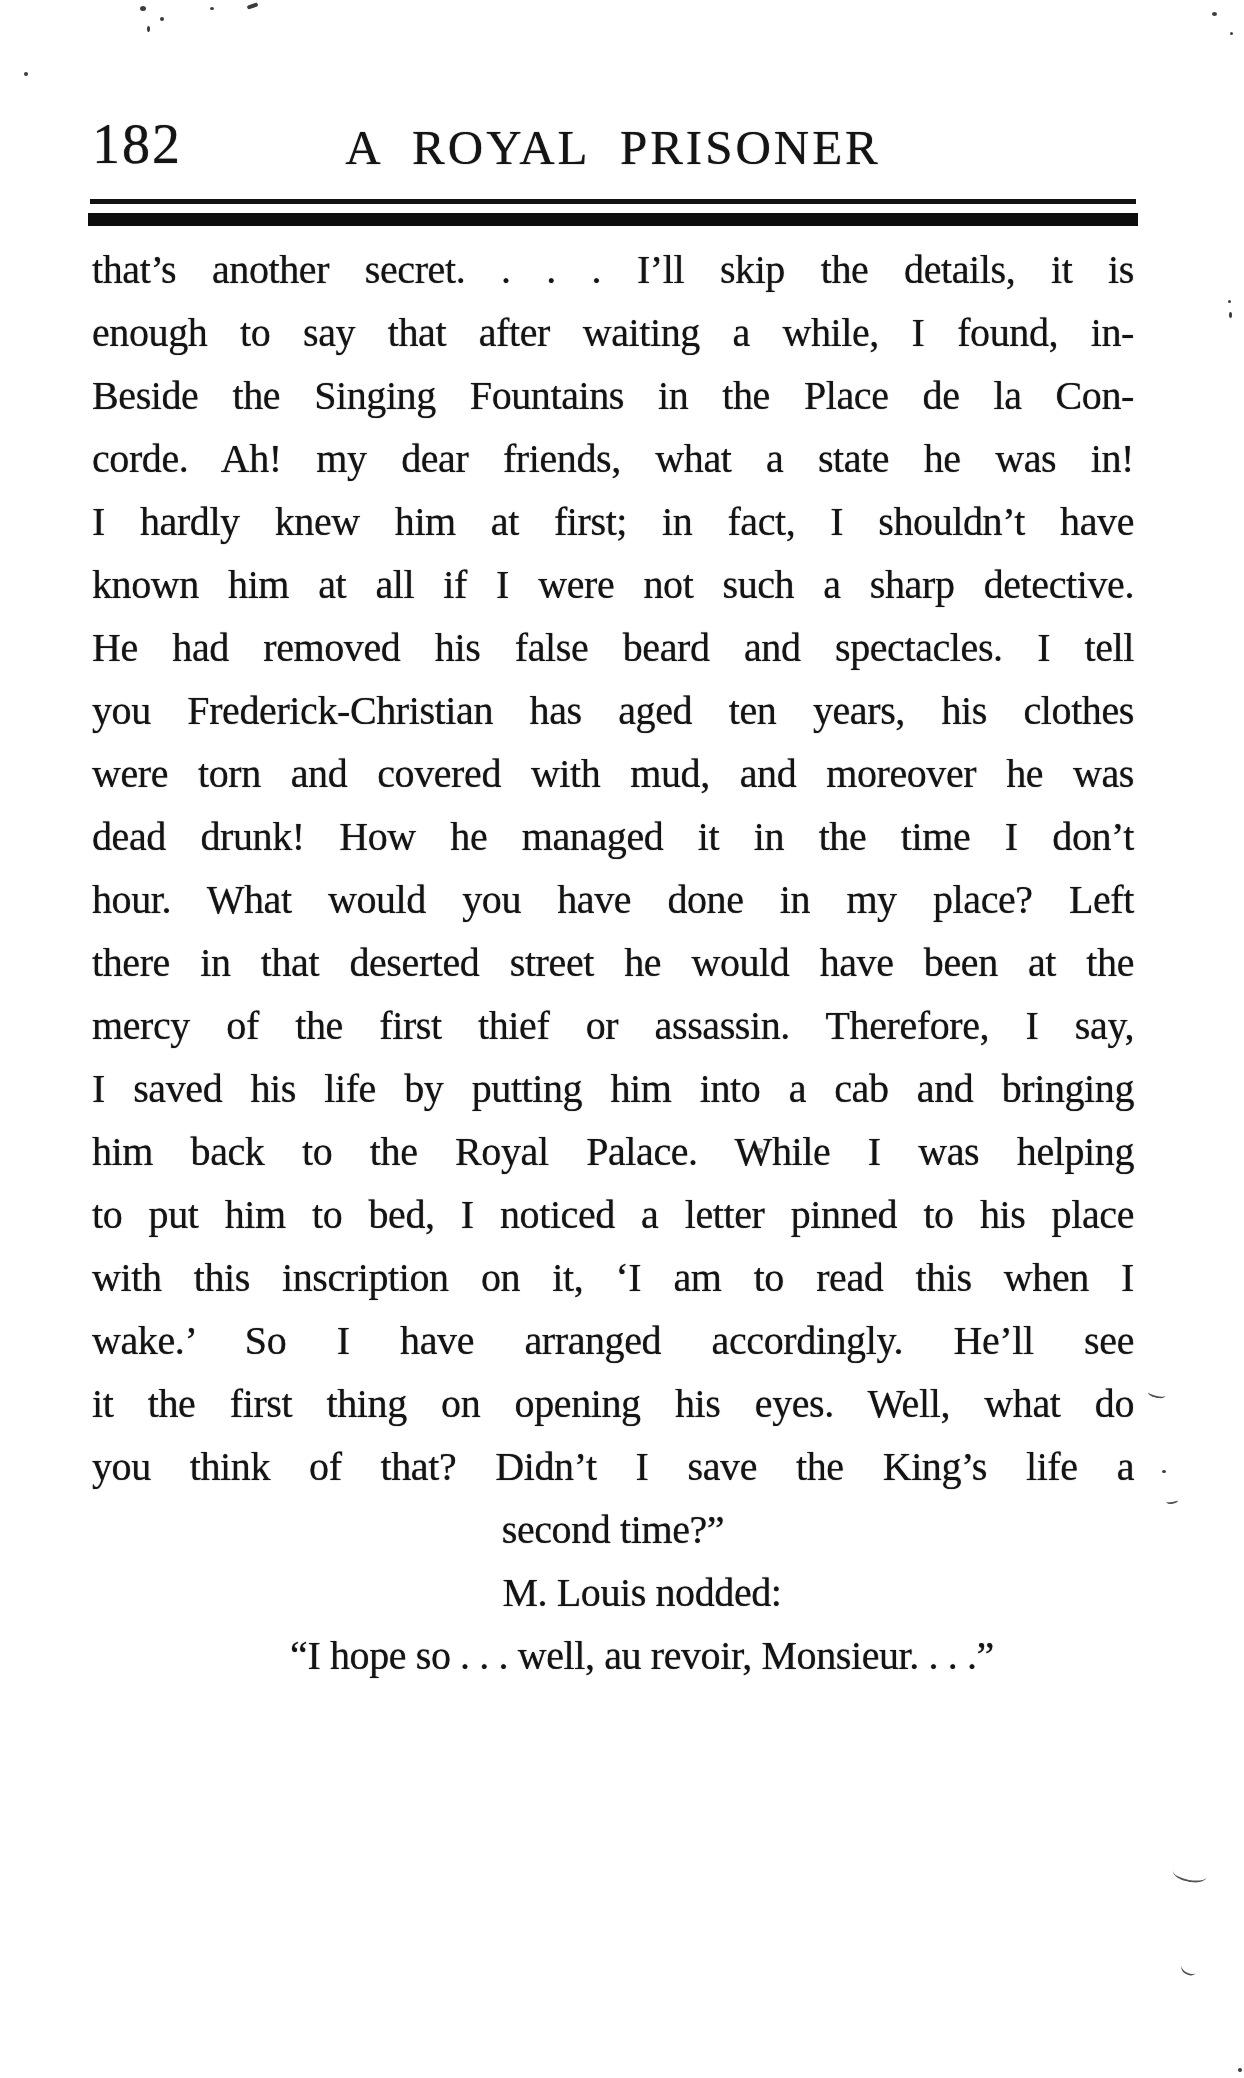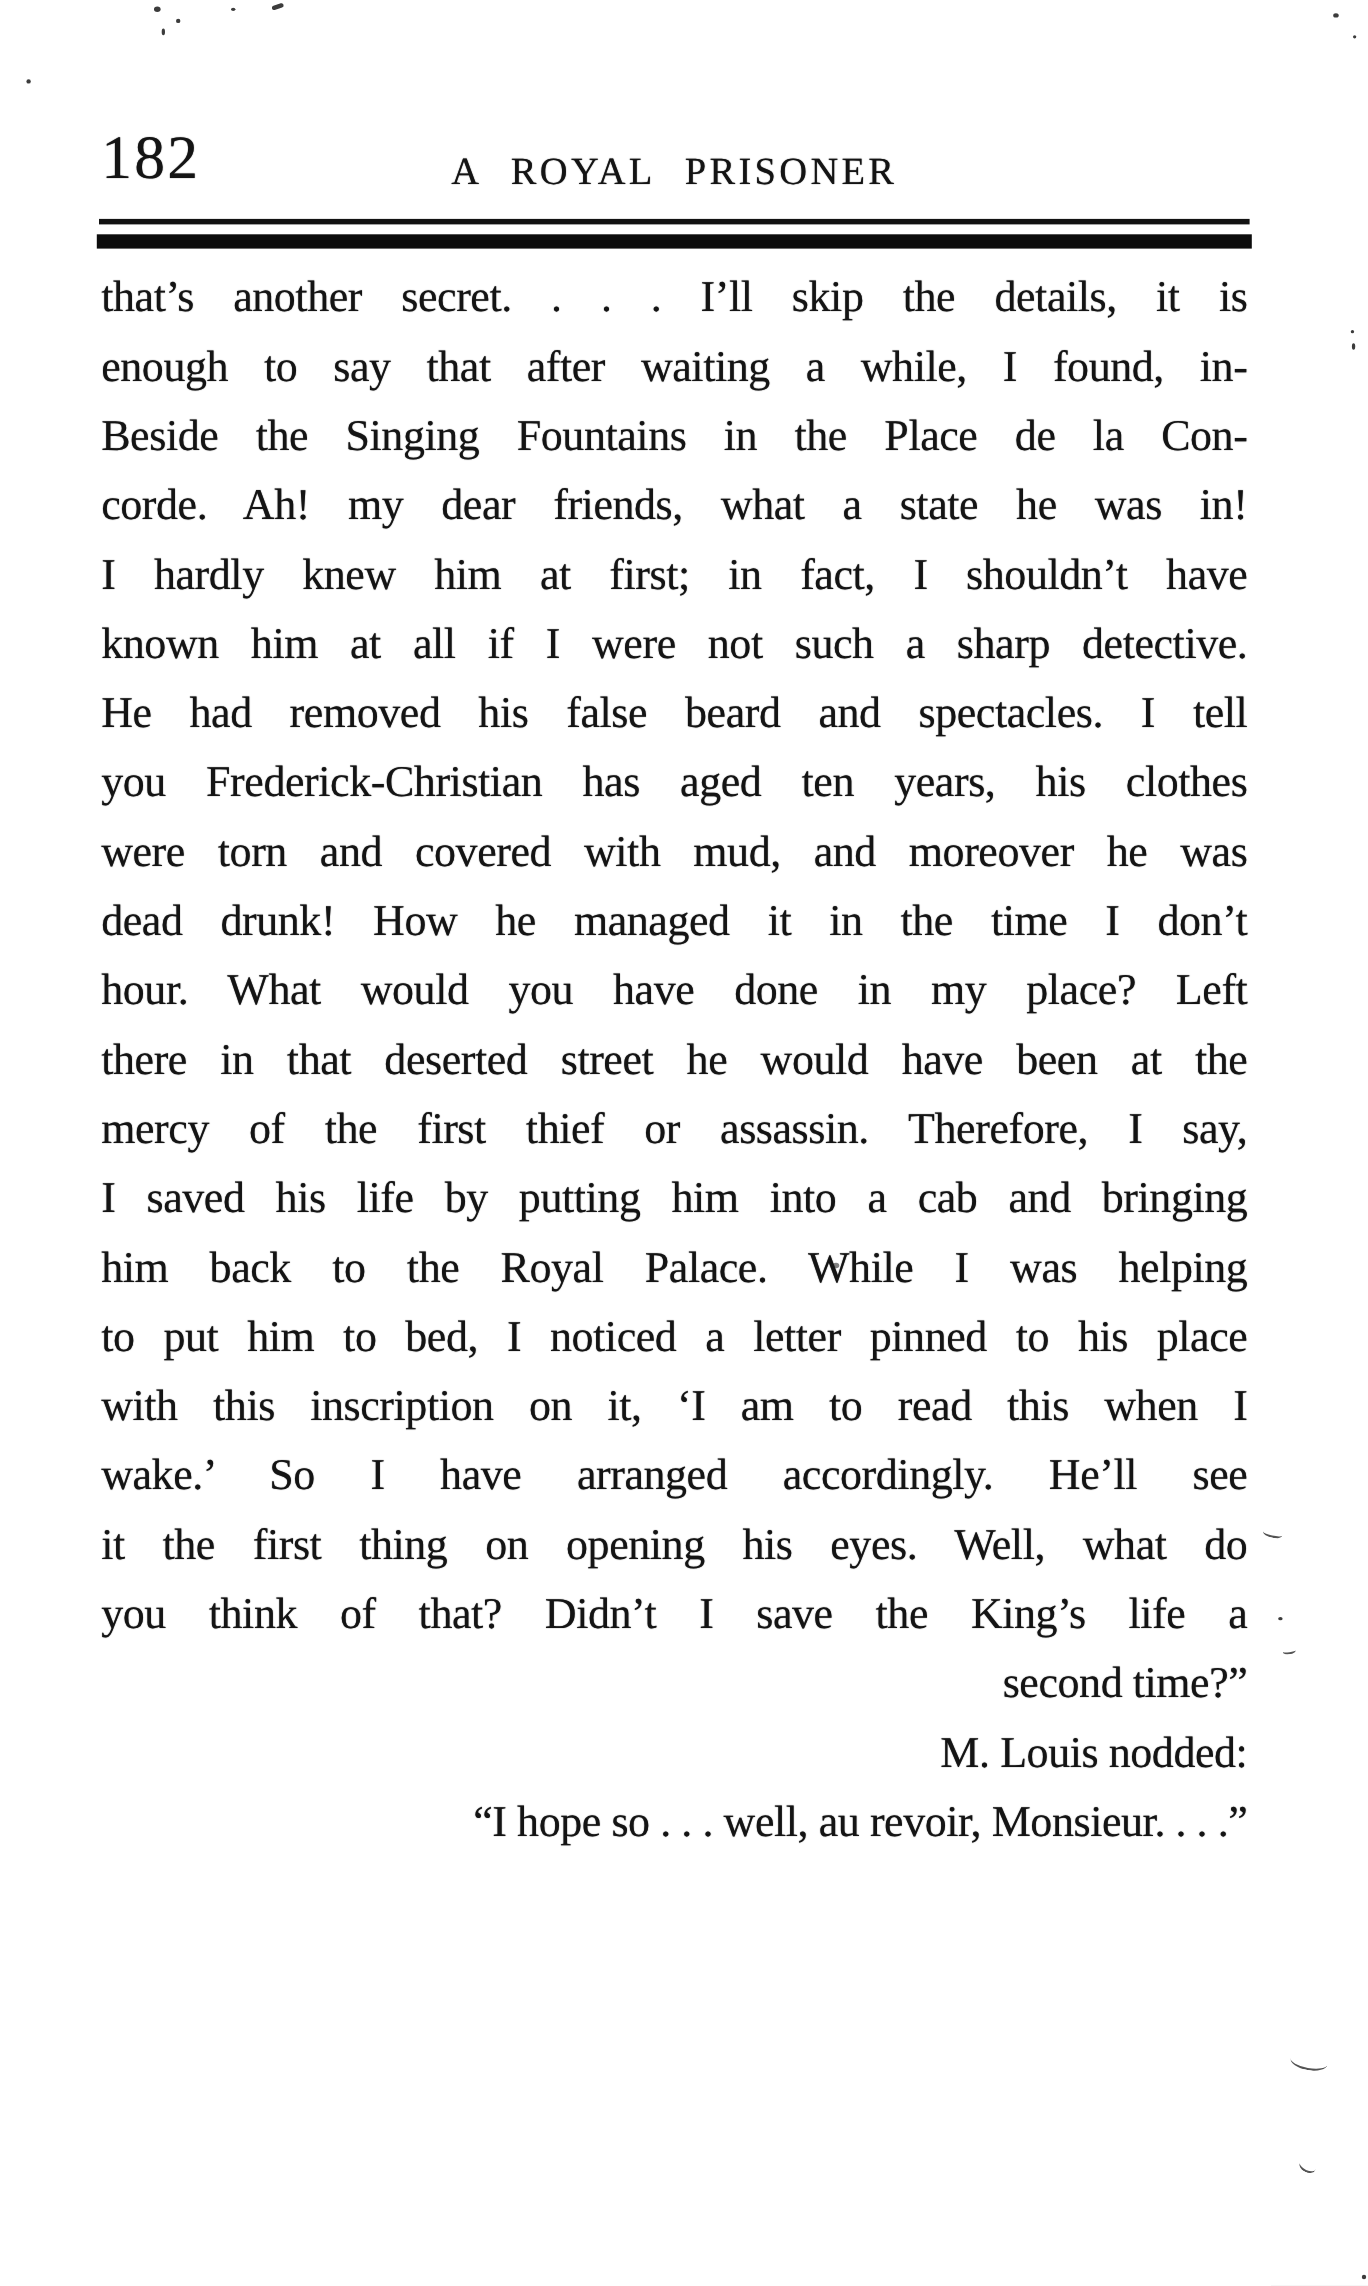--- a/index.html
+++ b/index.html
@@ -29,21 +29,21 @@
     font-size: 56px;
     letter-spacing: 2px;
     text-shadow: 0 0 1px rgba(0,0,0,.75);
   }
   .running-title {
     position: absolute;
     left: 0;
     bottom: 0;
     width: 100%;
     text-align: center;
-    font-size: 35px;
+    font-size: 49px;
     letter-spacing: 3px;
     word-spacing: 16px;
     text-shadow: 0 0 1px rgba(0,0,0,.8);
   }
   
   .rule-thin {
     position: absolute;
     top: 199px;
     left: 90px;
     width: 1046px;
@@ -62,21 +62,21 @@
   .body-text {
     position: absolute;
     top: 238px;
     left: 92px;
     width: 1042px;
     font-size: 40px;
     letter-spacing: -0.4px;
     line-height: 63px;
     text-shadow: 0 0 1px rgba(0,0,0,.72);
   }
-  .line { text-align: right; }
+  .line { text-align: center; }
   .line.justified { text-align: justify; text-align-last: justify; }
   .line.indented { padding-left: 58px; }
   
   .speck {
     position: absolute;
     background: #1a1a1a;
     border-radius: 50%;
     opacity: .85;
   }
   .squiggle {

